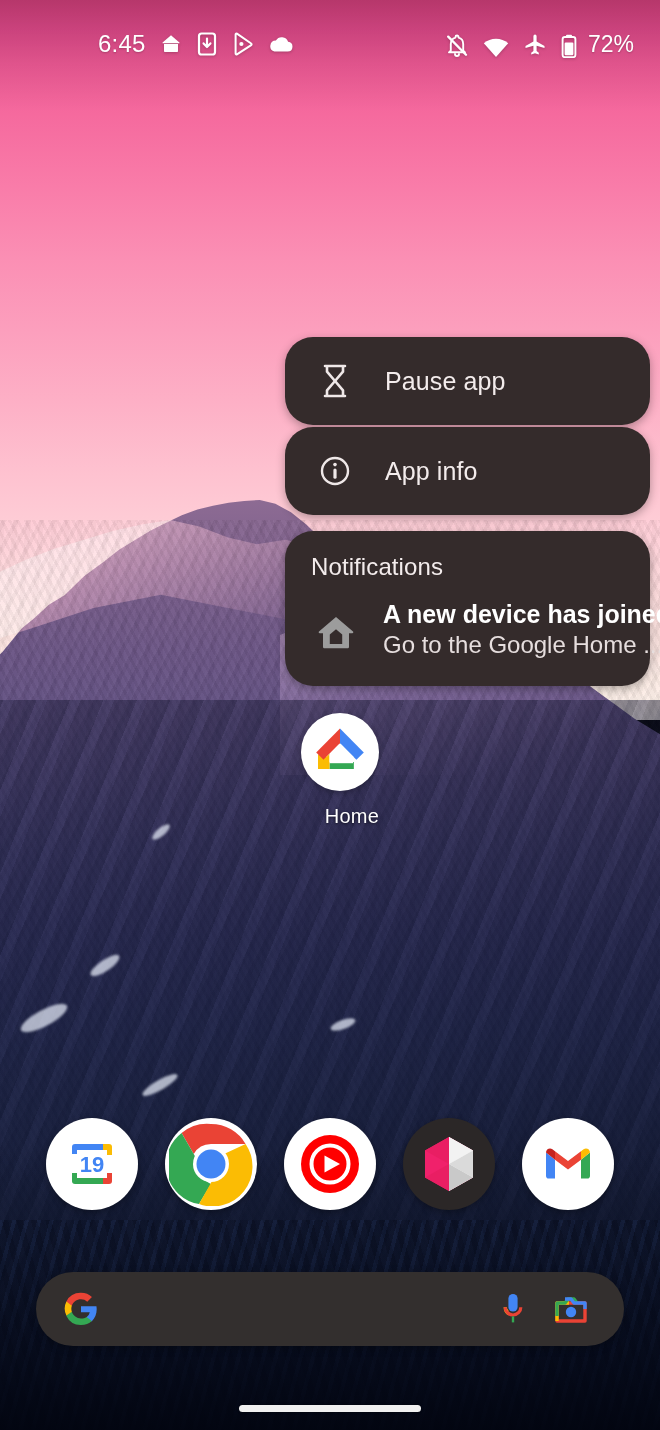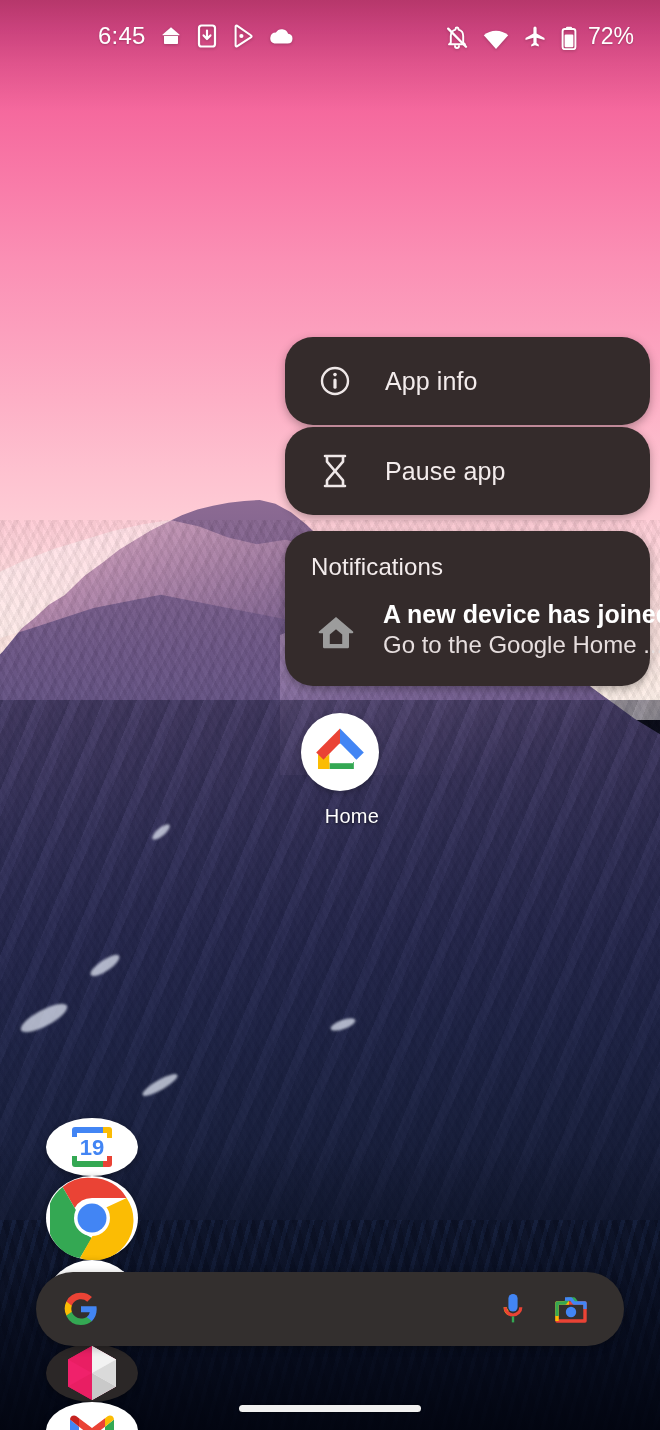--- a/index.html
+++ b/index.html
@@ -117,21 +117,21 @@
       repeating-linear-gradient(75deg, rgba(4,8,22,.45) 0 6px, rgba(44,70,120,.22) 6px 14px);
   }
   
   .top-scrim {
     position:absolute; left:0; right:0; top:0; height:110px;
     background:linear-gradient(180deg, rgba(0,0,0,.16), rgba(0,0,0,0));
   }
 
   
   #statusbar {
-    position:absolute; left:0; right:0; top:0; height:72px;
+    position:absolute; left:0; right:0; top:8px; height:72px;
     display:flex; align-items:center; justify-content:space-between;
     padding:0 26px 0 0; color:#fff;
   }
   .sb-left { display:flex; align-items:center; gap:13px; padding-left:98px; }
   .sb-right{ display:flex; align-items:flex-end; gap:14px; }
   .sb-time {
     font-size:24px; font-weight:500; letter-spacing:.2px;
     text-shadow:0 1px 2px rgba(0,0,0,.22);
   }
   .sb-batt-text { font-size:23px; font-weight:500; margin-left:-3px;
@@ -177,21 +177,20 @@
     margin-top:14px; color:#fff; font-size:20px; letter-spacing:.2px;
     text-shadow:0 1px 3px rgba(0,0,0,.65);
     white-space:nowrap;
   }
 
   
   #dock {
     position:absolute; left:0; right:0; top:1118px; height:92px;
     display:flex; align-items:flex-start; justify-content:space-between;
     padding:0 46px;
-    flex-direction:column;
   }
   .dock-item { width:92px; height:92px; border-radius:50%;
     display:flex; align-items:center; justify-content:center; }
   .dock-white { background:#fff; box-shadow:0 2px 7px rgba(0,0,0,.32); }
   .dock-dark  { background:#2b2727; box-shadow:0 2px 7px rgba(0,0,0,.32); }
 
   
   #searchbar {
     position:absolute; left:36px; top:1272px; width:588px; height:74px;
     background:#332f2e; border-radius:37px;
@@ -287,38 +286,38 @@
       </svg>
     </span>
     <span class="sb-batt-text">72%</span>
   </div>
 </div>
 
 <div id="popup">
 
   <div class="menu-card">
     <span class="menu-ico">
+      <svg width="32" height="36" viewBox="0 0 32 36">
+        <path d="M6 3h20M6 33h20" stroke="#efe8e8" stroke-width="2.6" stroke-linecap="round"></path>
+        <path d="M8 3.5v5.2L16 18l8-9.3V3.5" fill="none" stroke="#efe8e8" stroke-width="2.6" stroke-linejoin="round"></path>
+        <path d="M8 32.5v-5.2L16 18l8 9.3v5.2" fill="none" stroke="#efe8e8" stroke-width="2.6" stroke-linejoin="round"></path>
+      </svg>
+    </span>
+    <span class="menu-label">Pause app</span>
+  </div>
+
+  <div class="menu-card">
+    <span class="menu-ico">
       <svg width="36" height="36" viewBox="0 0 36 36">
         <circle cx="18" cy="18" r="13" fill="none" stroke="#efe8e8" stroke-width="2.4"></circle>
         <circle cx="18" cy="11.6" r="1.8" fill="#efe8e8"></circle>
         <rect x="16.4" y="15.4" width="3.2" height="10.4" rx="1.6" fill="#efe8e8"></rect>
       </svg>
     </span>
     <span class="menu-label">App info</span>
-  </div>
-
-  <div class="menu-card">
-    <span class="menu-ico">
-      <svg width="32" height="36" viewBox="0 0 32 36">
-        <path d="M6 3h20M6 33h20" stroke="#efe8e8" stroke-width="2.6" stroke-linecap="round"></path>
-        <path d="M8 3.5v5.2L16 18l8-9.3V3.5" fill="none" stroke="#efe8e8" stroke-width="2.6" stroke-linejoin="round"></path>
-        <path d="M8 32.5v-5.2L16 18l8 9.3v5.2" fill="none" stroke="#efe8e8" stroke-width="2.6" stroke-linejoin="round"></path>
-      </svg>
-    </span>
-    <span class="menu-label">Pause app</span>
   </div>
 
   <div class="notif-card">
     <div class="notif-title">Notifications</div>
     <div class="notif-row">
       <span class="notif-ico">
         <svg width="44" height="44" viewBox="0 0 44 44">
           <path d="M22 6 5 20.5c-.7.6-.3 1.8.7 1.8H9v13.4c0 .9.7 1.6 1.6 1.6h22.8c.9 0 1.6-.7 1.6-1.6V22.3h3.3c1 0 1.4-1.2.7-1.8L22 6z" fill="#9c9c9c"></path>
           <path d="M22 18.2l-6.2 5.4v9.5h12.4v-9.5L22 18.2z" fill="#342b2b"></path>
         </svg>

